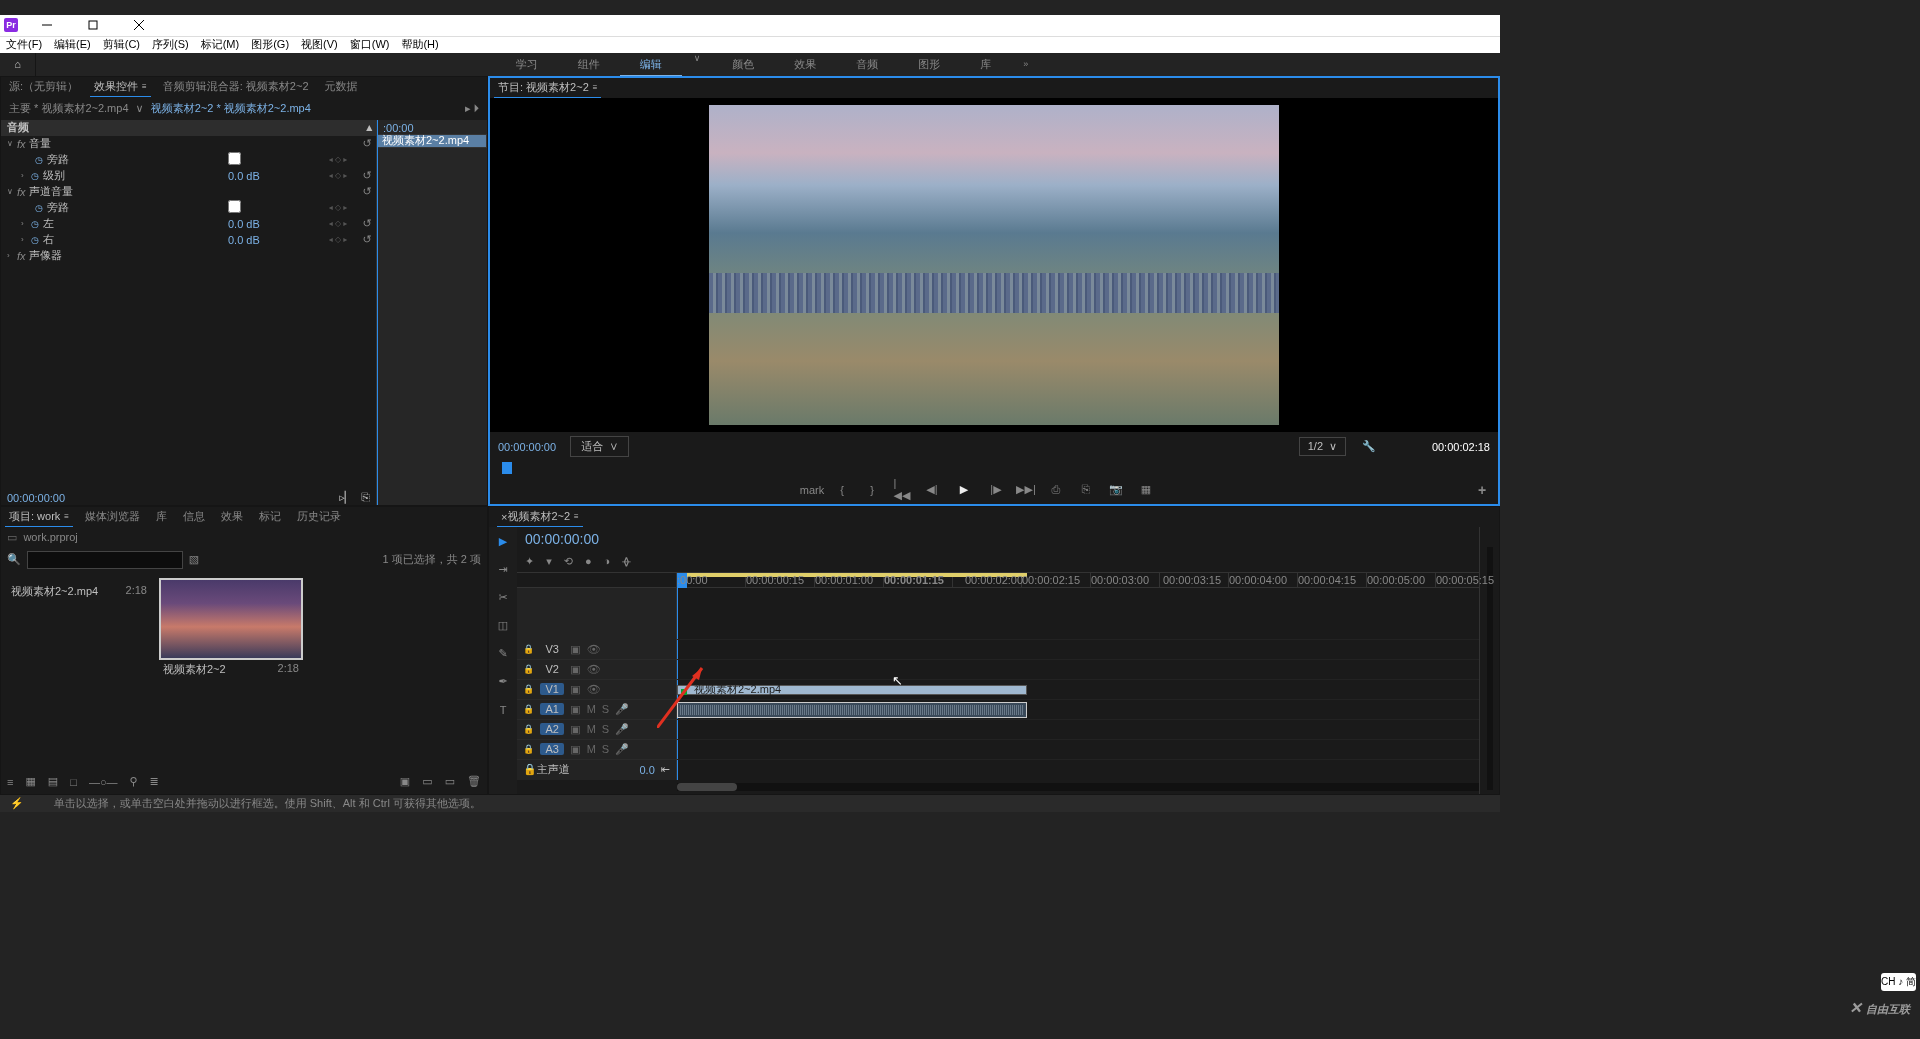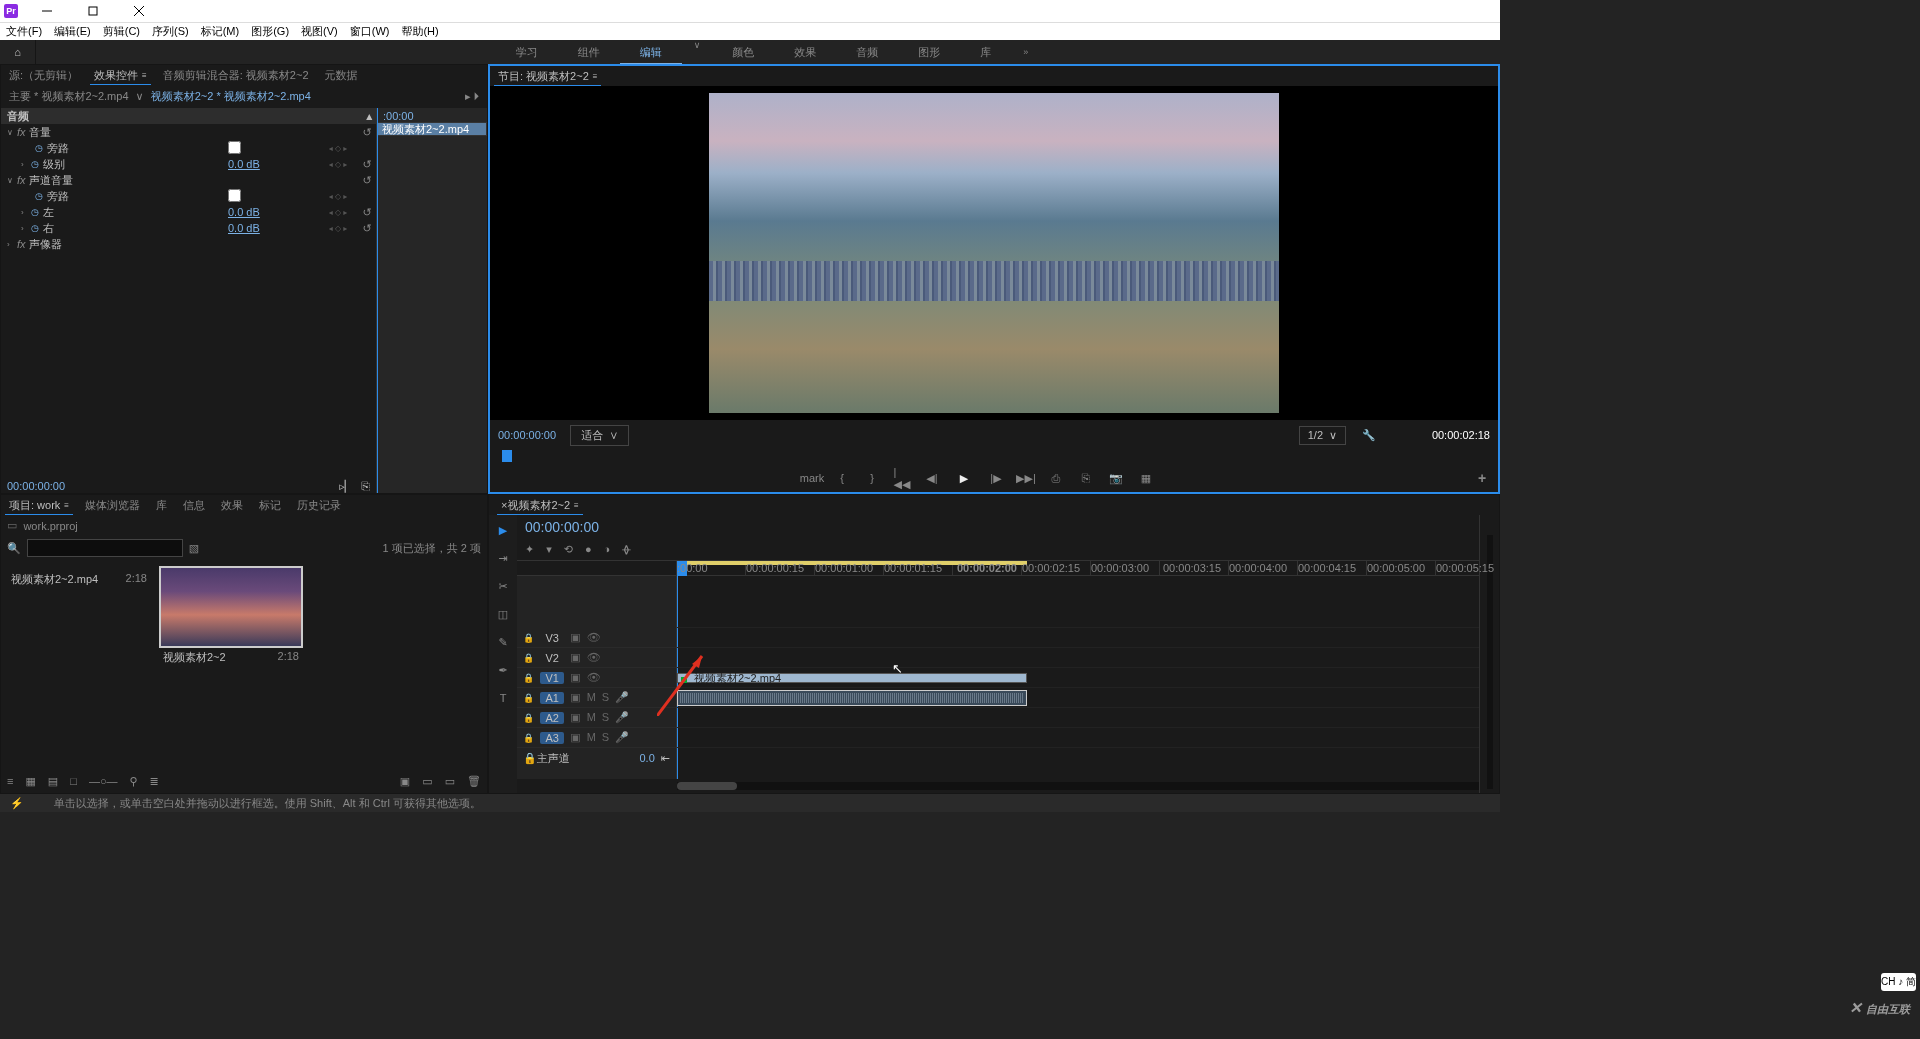--- a/index.html
+++ b/index.html
@@ -12,21 +12,21 @@
     --text-dim:#888888;
     --accent:#2b8ceb;
     --accent-light:#7cb2e6;
     --yellow:#e0cf6a;
   }
   *{box-sizing:border-box;margin:0;padding:0;font-family:"Segoe UI",Tahoma,sans-serif;font-size:11px;}
   html,body{width:1500px;height:812px;background:var(--bg-0);color:var(--text);overflow:hidden;}
   body{display:flex;flex-direction:column;}
 
   
-  .titlebar{background:#fff;height:22px;display:flex;align-items:center;color:#000;padding-left:4px;}
+  .titlebar{background:#fff;height:22px;display:flex;align-items:center;color:#000;padding-left:4px;margin-top:15px;}
   .titlebar .logo{width:14px;height:14px;background:#8a2be2;margin-right:6px;border-radius:2px;display:flex;align-items:center;justify-content:center;color:#fff;font-size:9px;font-weight:bold;}
   .titlebar .title{flex:1;}
   .titlebar .win-btn{width:46px;height:100%;display:flex;align-items:center;justify-content:center;}
   .titlebar .win-btn svg{width:10px;height:10px;}
 
   
   .menubar{background:#fff;height:18px;display:flex;align-items:center;color:#000;border-top:1px solid #ddd;}
   .menubar .menu{padding:0 6px;}
 
   
@@ -63,21 +63,21 @@
   .ec-right .clip{margin-top:14px;height:14px;background:#5a7fa4;color:#fff;padding-left:4px;display:flex;align-items:center;border:1px solid #333;}
   .ec-right .playhead{position:absolute;top:0;bottom:0;left:0;border-left:1px solid var(--accent);}
   .ec-row{height:16px;display:flex;align-items:center;padding-left:6px;}
   .ec-row.section{background:#2d2d2d;font-weight:bold;}
   .ec-row .indent1{width:14px;}
   .ec-row .indent2{width:28px;}
   .ec-row .twirl{width:10px;font-size:8px;color:var(--text-dim);}
   .ec-row .fx{width:12px;font-style:italic;color:var(--text-dim);}
   .ec-row .stopwatch{width:12px;color:var(--accent-light);font-size:9px;}
   .ec-row .label{flex:1;}
-  .ec-row .val{width:90px;text-align:left;color:var(--accent-light);text-decoration:underline;}
+  .ec-row .val{width:90px;text-align:left;color:var(--accent-light);}
   .ec-row .val.cb{width:90px;}
   .ec-row .val input[type=checkbox]{accent-color:#888;}
   .ec-row .key-ctrls{width:40px;display:flex;gap:4px;justify-content:center;color:#555;font-size:8px;}
   .ec-row .reset{width:18px;text-align:center;color:var(--text-dim);}
   .ec-footer{height:14px;display:flex;align-items:center;padding:0 6px;}
   .ec-footer .tc{color:var(--accent-light);}
   .ec-footer .spacer{flex:1;}
 
   
   .program{position:relative;}
@@ -445,22 +445,22 @@
             <span>ᚖ</span>
           </div>
         <div class="tl-ruler">
           <div class="hdr-spacer"></div>
           <div class="ticks" id="tl-ticks">
             <div class="workarea-bar"></div>
             <div class="playhead"></div>
           <span class="tick-label" style="left: 0px;">:00:00</span>
               <span class="tick-label" style="left: 69px;">00:00:00:15</span>
               <span class="tick-label" style="left: 138px;">00:00:01:00</span>
-              <span class="tick-label" style="left: 207px;">00:00:01:15</span>
-              <span class="tick-label" style="left: 280px; font-weight: bold;">00:00:02:00</span>
+              <span class="tick-label" style="left: 207px; font-weight: bold;">00:00:01:15</span>
+              <span class="tick-label" style="left: 288px;">00:00:02:00</span>
               <span class="tick-label" style="left: 345px;">00:00:02:15</span>
               <span class="tick-label" style="left: 414px;">00:00:03:00</span>
               <span class="tick-label" style="left: 486px;">00:00:03:15</span>
               <span class="tick-label" style="left: 552px;">00:00:04:00</span>
               <span class="tick-label" style="left: 621px;">00:00:04:15</span>
               <span class="tick-label" style="left: 690px;">00:00:05:00</span>
               <span class="tick-label" style="left: 759px;">00:00:05:15</span>
             </div>
         </div>
         <div class="tl-tracks">

